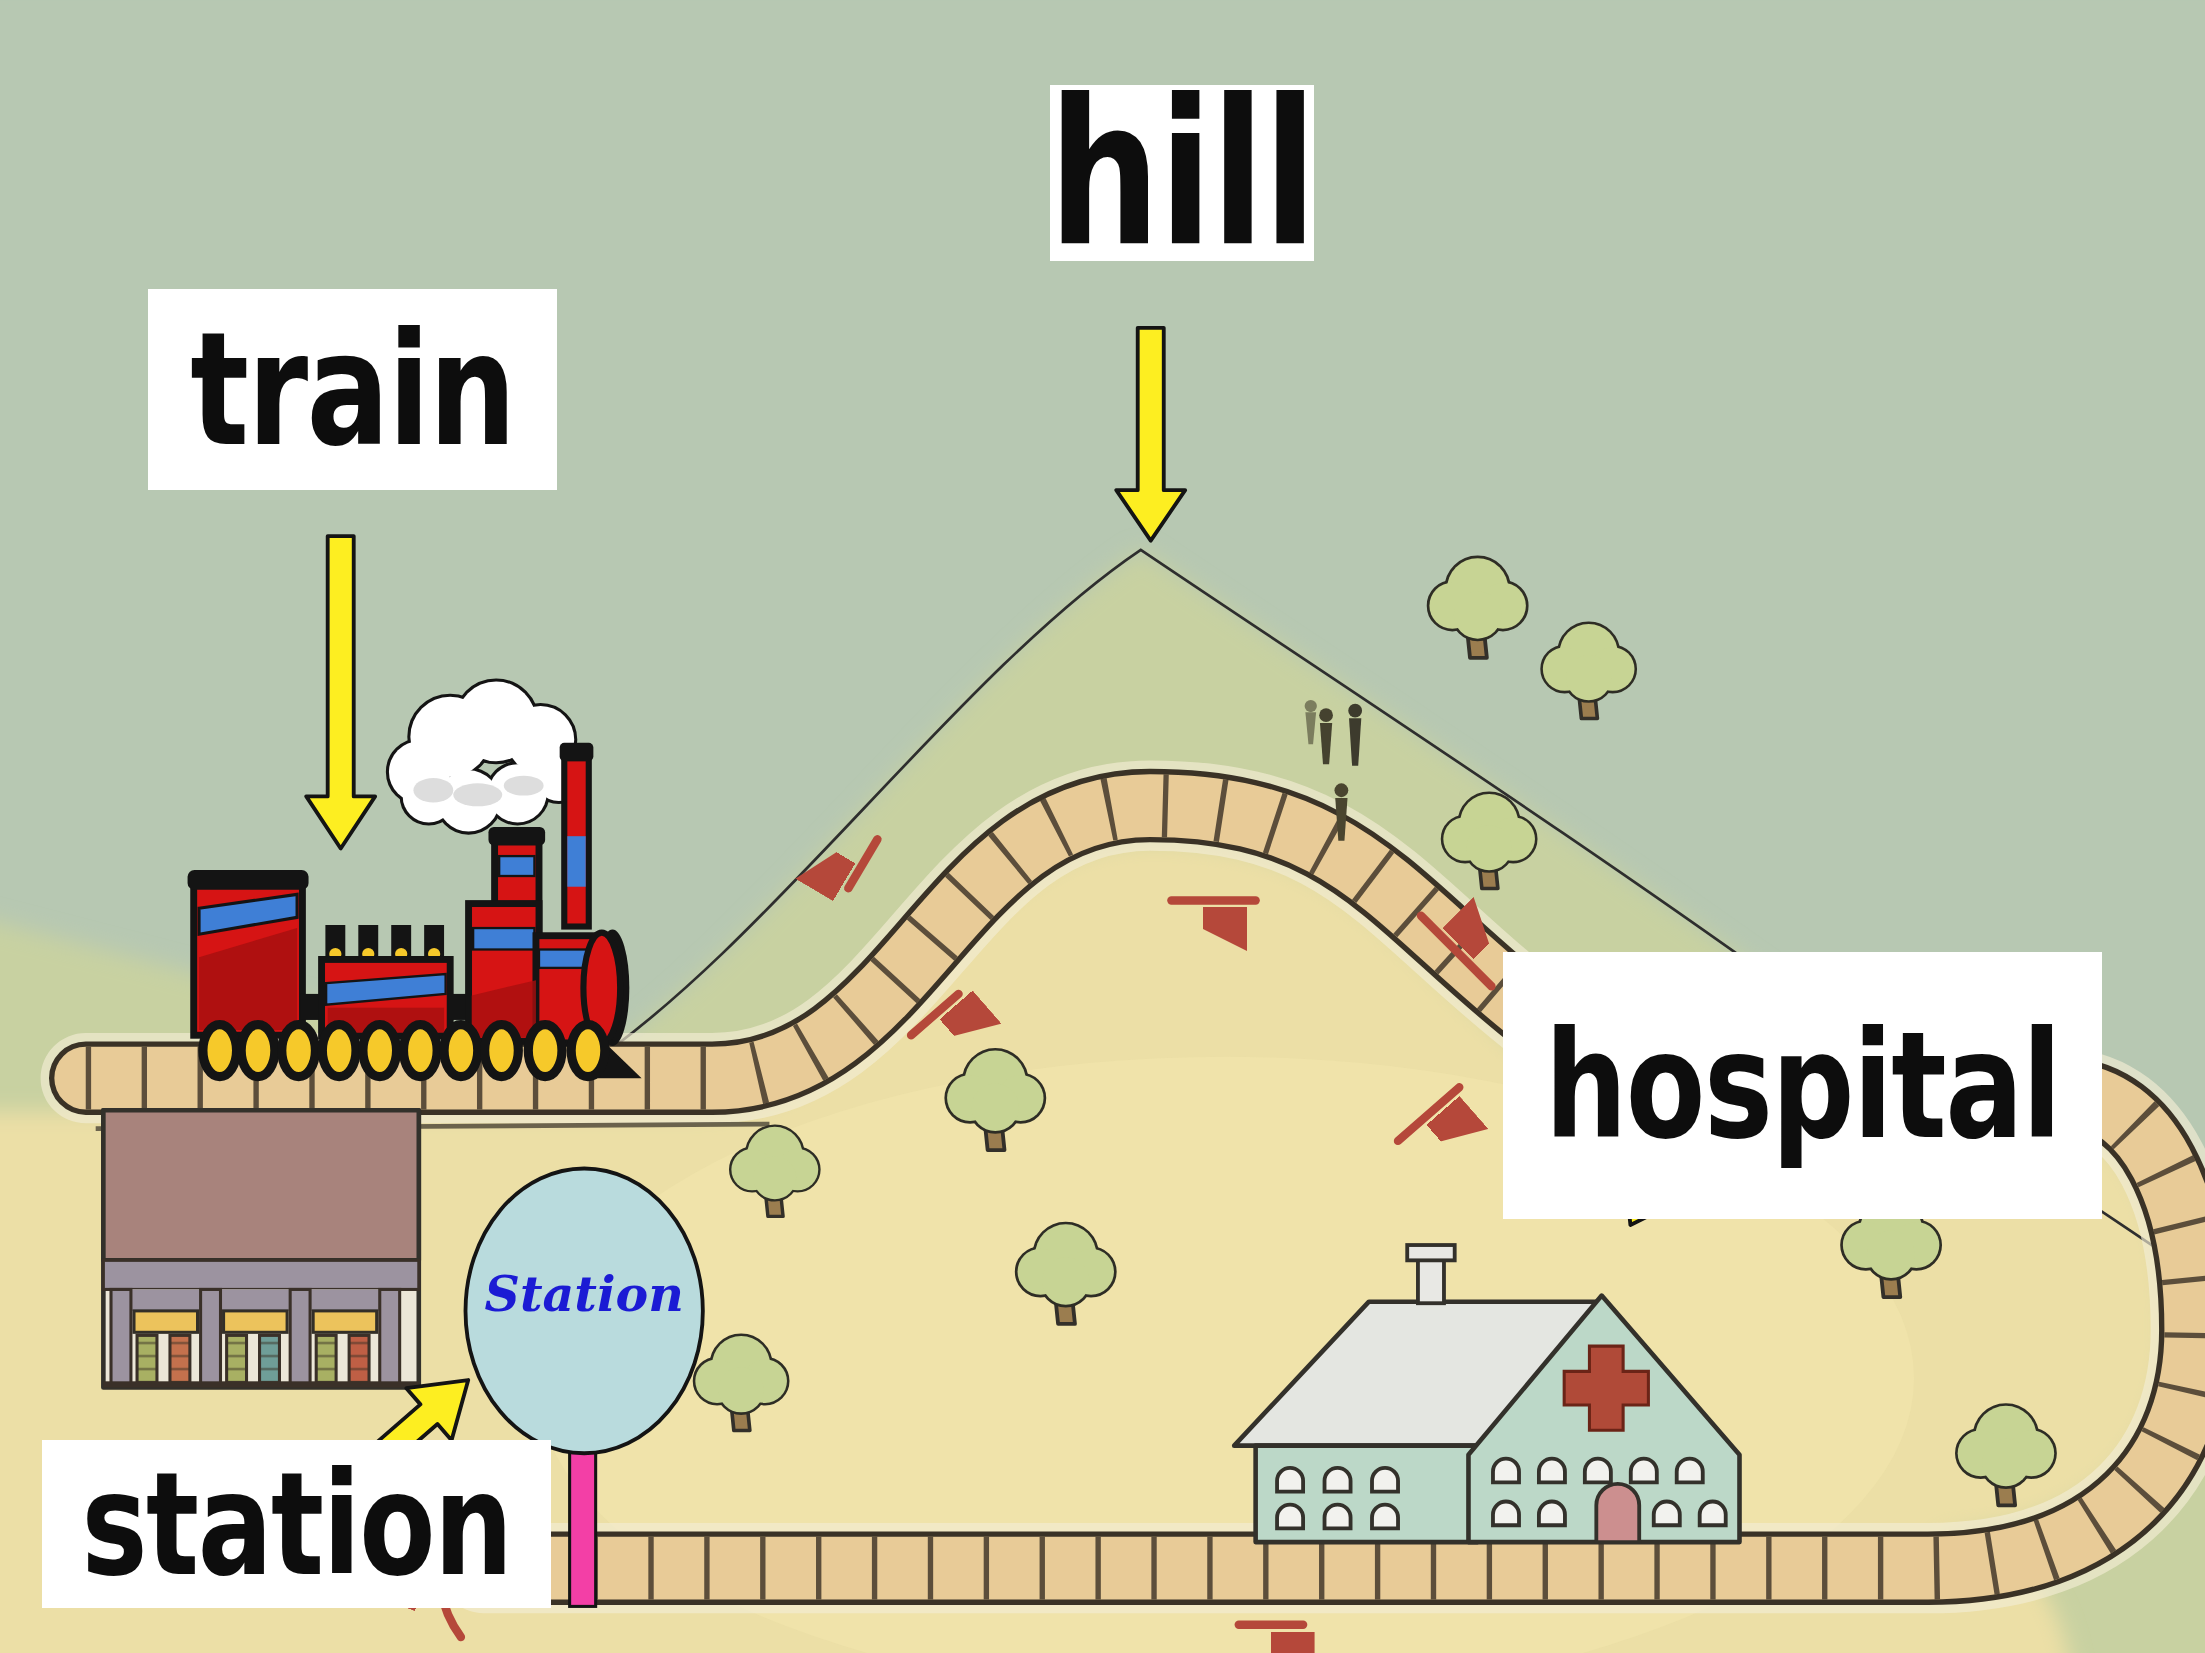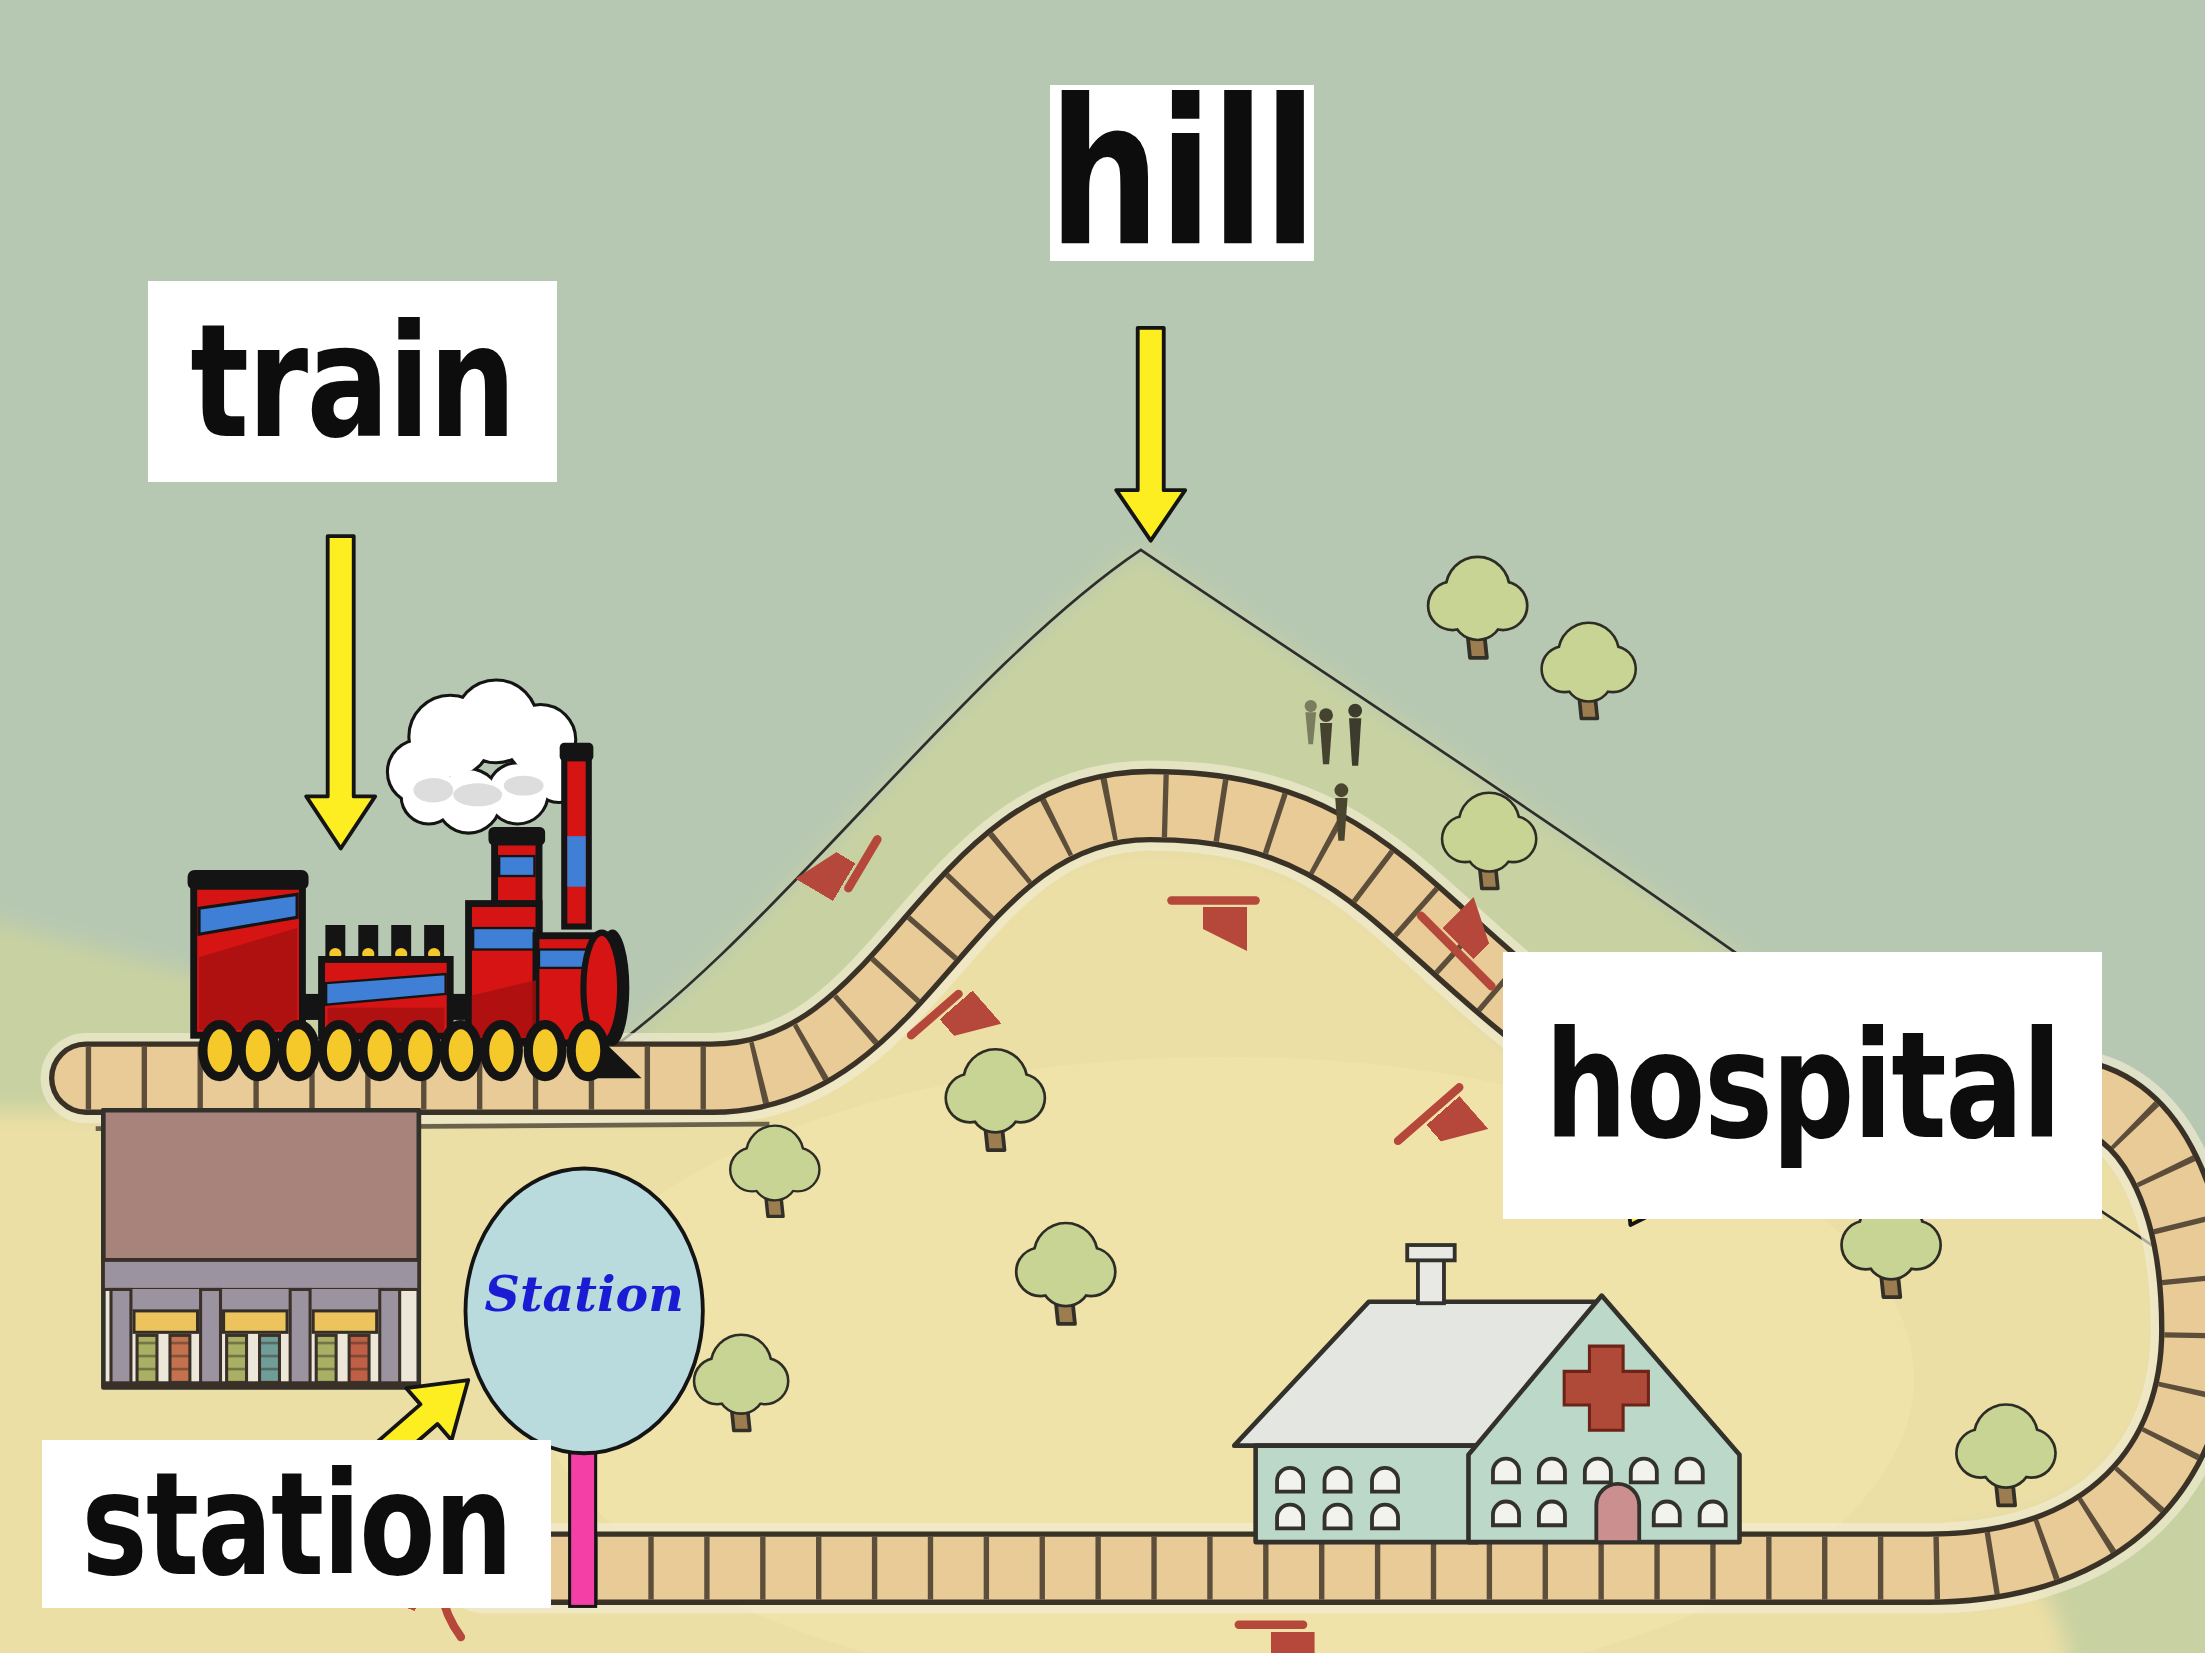--- a/index.html
+++ b/index.html
@@ -20,21 +20,21 @@
   .stage svg{position:absolute;left:0;top:0;}
 
   
   .word-label{
     position:absolute;background:var(--label-bg);color:var(--label-text);
     display:flex;align-items:center;justify-content:center;
     font-weight:bold;letter-spacing:-1.5px;
   }
   .word-label span{display:block;transform:scaleY(1.28);transform-origin:center;}
   #label-hill{left:1050px;top:85px;width:264px;height:176px;font-size:157px;}
-  #label-train{left:148px;top:281px;width:409px;height:201px;font-size:123px;}
+  #label-train{left:148px;top:289px;width:409px;height:201px;font-size:123px;}
   #label-station{left:42px;top:1440px;width:509px;height:168px;font-size:111px;}
   #label-hospital{left:1503px;top:952px;width:599px;height:267px;font-size:116px;}
 
   
   .f-sky{fill:var(--sky);} .f-hill{fill:var(--hill-green);} .f-valley{fill:var(--valley-yellow);}
   .trackHalo{stroke:#f2ecd4;} .trackCase{stroke:var(--track-line);} .trackBed{stroke:var(--track-bed);}
   .trackTies{stroke:#43382a;}
   .f-red{fill:var(--train-red);} .f-redD{fill:var(--train-red-dark);} .f-blue{fill:var(--train-blue);}
   .f-wheel{fill:var(--wheel-yellow);} .f-ink{fill:var(--outline);}
   .o-ink{stroke:var(--outline);}

